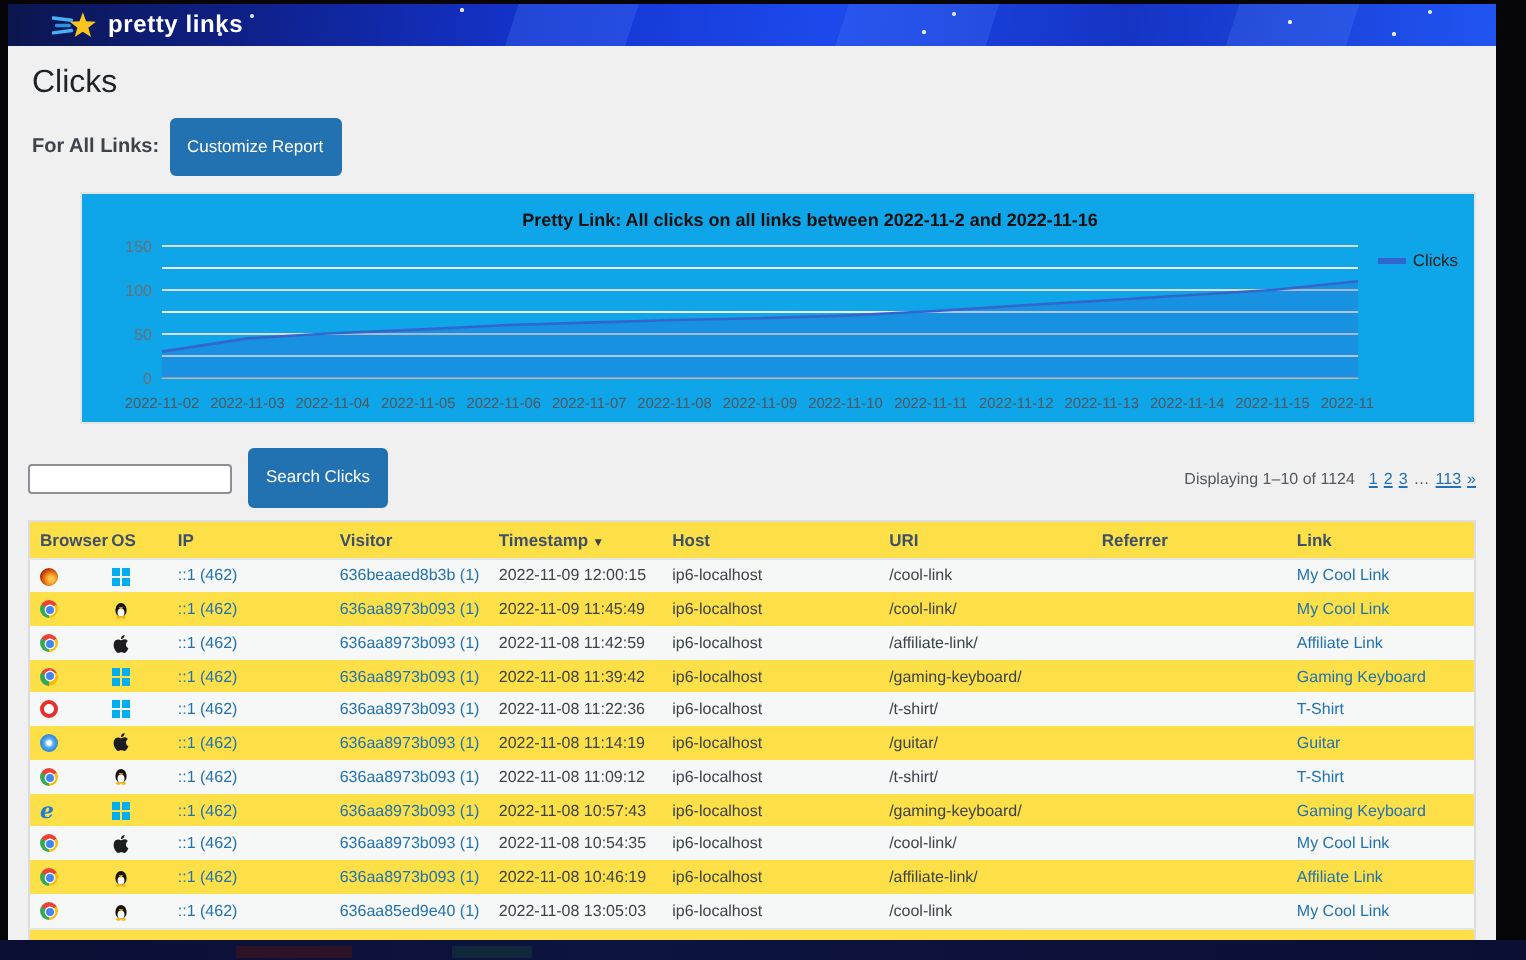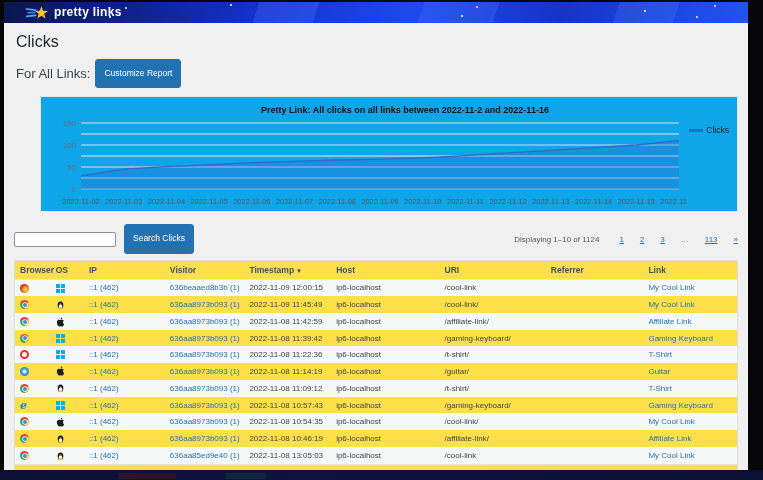--- a/index.html
+++ b/index.html
@@ -31,21 +31,21 @@
   .sparkle:nth-of-type(3){ left:226px; top:2px;  width:1.5px; height:1.5px; }
   .sparkle:nth-of-type(4){ left:472px; top:4px;  width:2px;   height:2px; }
   .sparkle:nth-of-type(5){ left:457px; top:13px; width:1.5px; height:1.5px; }
   .sparkle:nth-of-type(6){ left:640px; top:8px;  width:1.5px; height:1.5px; }
   .sparkle:nth-of-type(7){ left:710px; top:3px;  width:2px;   height:2px; }
   .sparkle:nth-of-type(8){ left:692px; top:14px; width:1.5px; height:1.5px; }
   
   main { padding:0 10px; }
   h1 { font-size:16px; font-weight:500; color:#1d2327; margin:10px 0 0 2px; }
   .filter-row { margin:8px 0 0 2px; display:flex; align-items:center; gap:5px; }
-  .filter-label { font-size:13px; color:#3c434a; }
+  .filter-label { font-size:10px; color:#3c434a;font-weight:bold; }
   .btn-primary {
     background:#2271b1; border:1px solid #2271b1; color:#fff;
     font-size:8.5px; padding:9px 8px; border-radius:3px; cursor:pointer;
     font-family:inherit; line-height:1.1;
   }
   
   .chart-card {
     margin:8px 0 0 26px; background:#0ea5e9; border:1px solid #e3e5e8;
     padding:6px 4px 2px 6px; position:relative; height:116px;text-align:center;
   }
@@ -54,21 +54,21 @@
   .legend { position:absolute; right:8px; top:28px; display:flex; align-items:center; gap:3px; }
   .legend-line { width:14px; height:2.5px; background:#3366cc; display:inline-block; }
   .legend-label { font-size:8.5px; color:#222; }
   
   .controls-row { margin-top:12px; display:flex; justify-content:space-between; align-items:center; }
   .search-area { display:flex; gap:8px; align-items:center; }
   .search-area input {
     width:102px; height:15px; border:1px solid #8c8f94; border-radius:2px;
     font-size:9px; padding:0 3px; background:#fff; font-family:inherit;
   }
-  .pagination { font-size:8px; color:#50575e; display:flex; align-items:center; gap:16px; }
+  .pagination { font-size:8px; color:#50575e; display:flex; align-items:center; gap:3px; }
   .pg-summary { margin-right:4px; }
   .pg-link { color:#2271b1; text-decoration:underline; cursor:pointer; }
   .pg-gap { color:#50575e; }
   
   table.clicks-table {
     margin-top:6px; width:100%; border-collapse:collapse; background:#fde047;
     border:1px solid #dcdcde; font-size:8px; table-layout:fixed;
   }
   thead th {
     font-size:8.5px; font-weight:bold; color:#3f5168; text-align:left;

